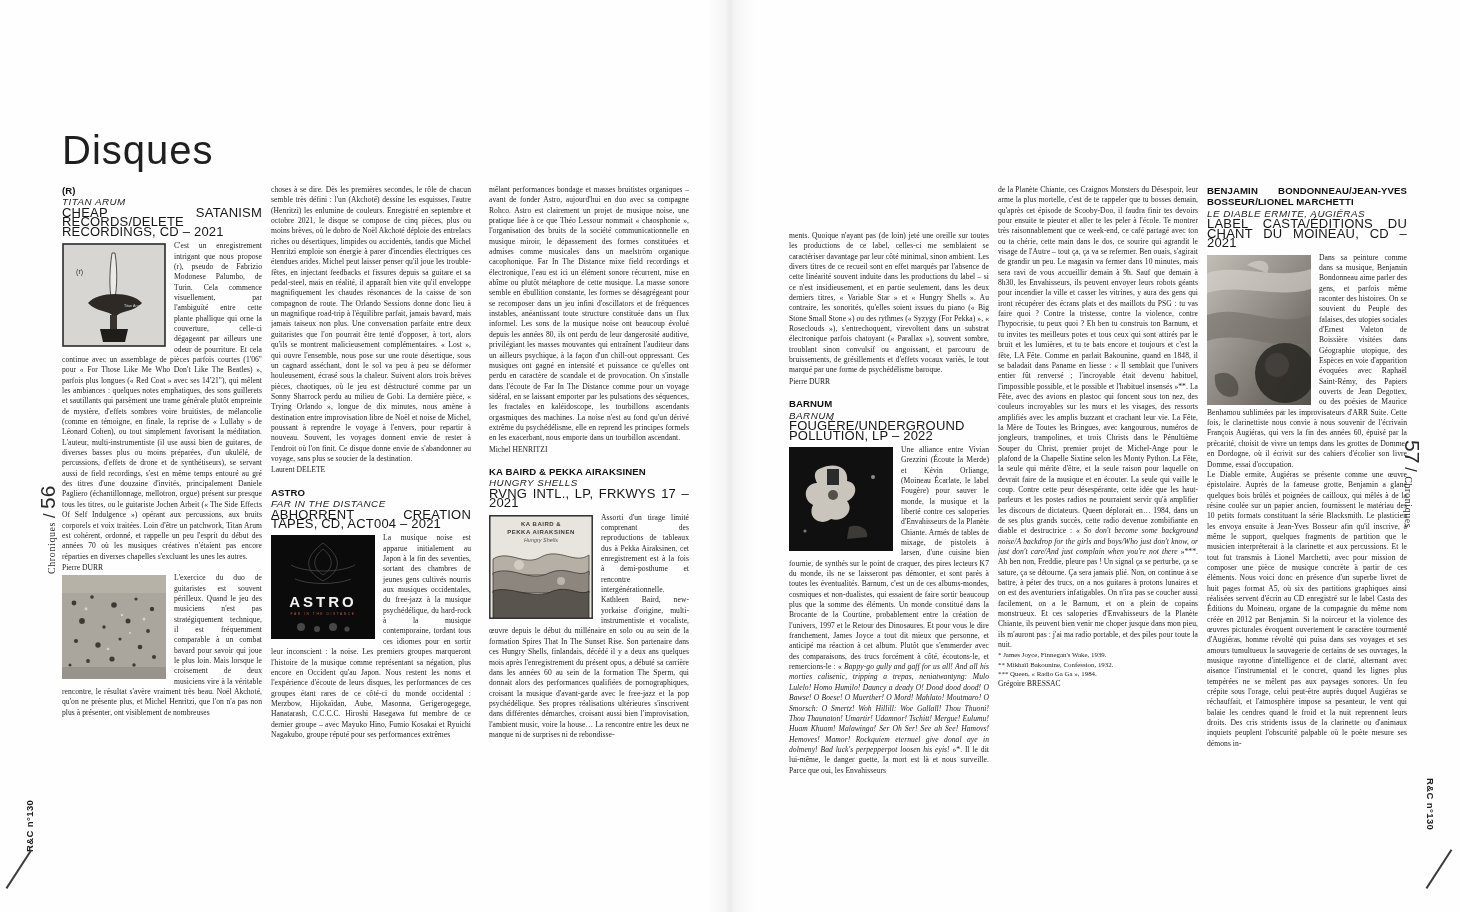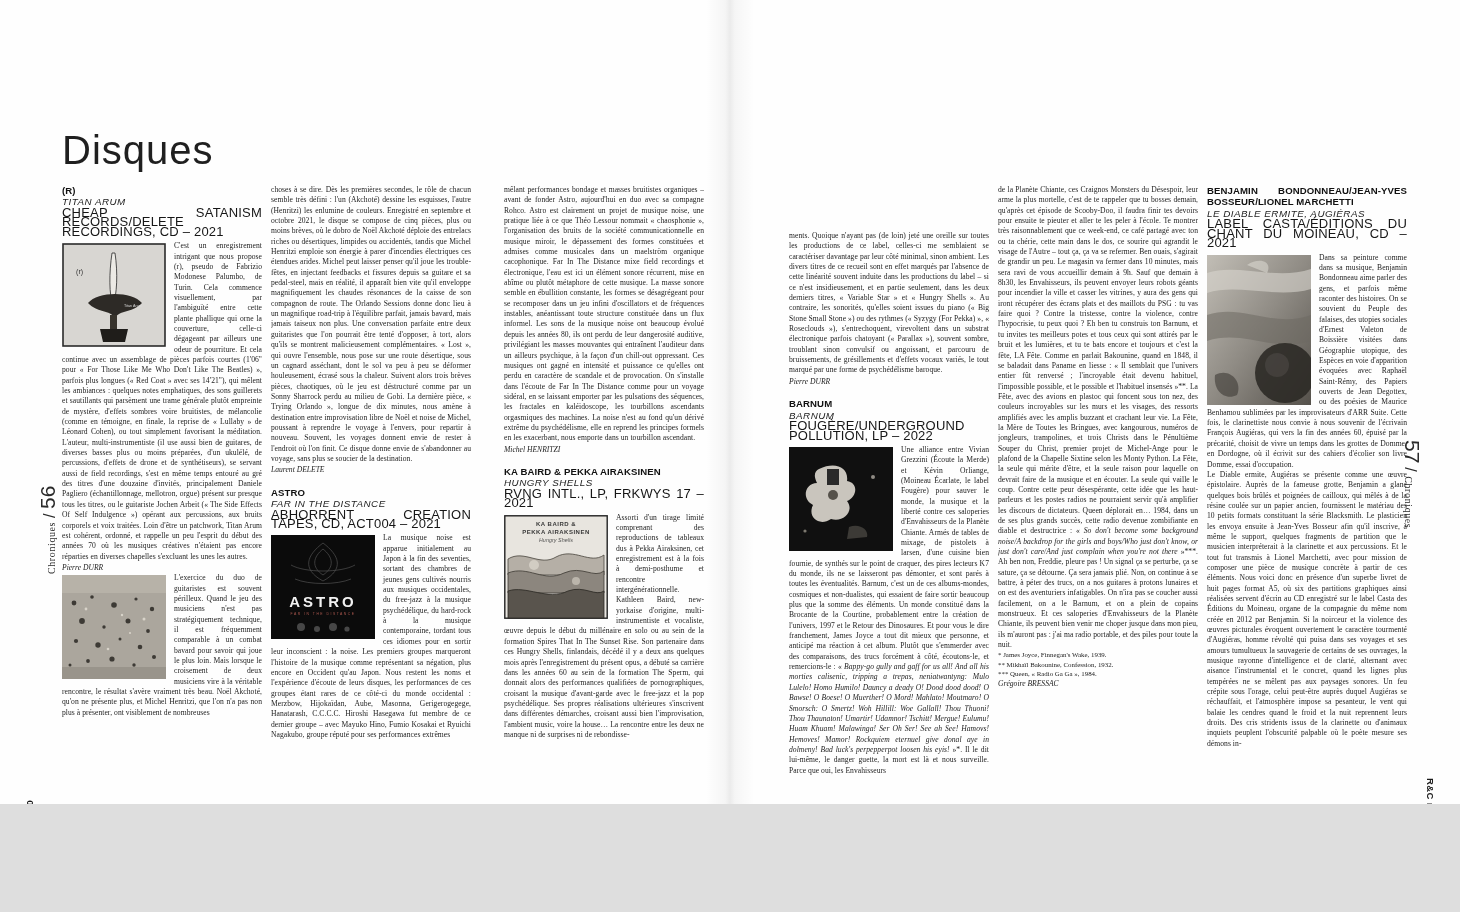--- a/index.html
+++ b/index.html
@@ -1,31 +1,31 @@
 <!DOCTYPE html>
 <html><head>
 <meta charset="utf-8">
 <style>
   html,body{margin:0;padding:0;background:#dedede;}
-  .spread{position:relative;width:1460px;height:804px;background:#fefefe;overflow:hidden;
+  .spread{position:relative;width:1460px;height:912px;background:#fefefe;overflow:hidden;
           font-family:"Liberation Serif","DejaVu Serif",serif;color:#1c1c1c;}
   .gutter{position:absolute;left:706px;top:0;width:48px;height:912px;pointer-events:none;
           background:linear-gradient(90deg,rgba(0,0,0,0) 0%,rgba(0,0,0,0.035) 40%,rgba(0,0,0,0.075) 50%,rgba(0,0,0,0.035) 60%,rgba(0,0,0,0) 100%);}
   .page-title{position:absolute;left:62px;top:128px;font-family:"Liberation Sans","DejaVu Sans",sans-serif;
           font-weight:300;font-size:40px;letter-spacing:1px;color:#1f1f1f;}
   .col{position:absolute;top:185px;width:200px;height:658px;overflow:hidden;}
   .body{font-size:7.6px;line-height:10.35px;text-align:justify;letter-spacing:0.05px;}
   .body .frag{white-space:normal;}
   .italic{font-style:italic;}
   .art-header{font-family:"Liberation Sans","DejaVu Sans",sans-serif;margin:11px 0 5px 0;}
   .art-header.first{margin-top:0;}
   .artist{font-size:9.6px;font-weight:bold;line-height:11.4px;letter-spacing:0.1px;text-align:justify;color:#111;}
   .album{font-size:9.8px;font-style:italic;font-weight:500;line-height:11.6px;letter-spacing:0.5px;color:#222;text-transform:uppercase;}
   .label{font-size:13px;line-height:9.4px;letter-spacing:0.2px;text-align:justify;color:#161616;}
-  .sig{font-size:7.6px;font-style:italic;line-height:10.3px;margin-top:1px;}
+  .sig{font-size:7.6px;line-height:10.3px;margin-top:1px;}
   .fn{font-size:6.9px;line-height:9.2px;text-align:left;}
   .cover{float:left;margin:2px 8px 3px 0;line-height:0;}
   .vert{position:absolute;white-space:nowrap;transform-origin:0 0;}
   .vleft{transform:rotate(-90deg);}
   .vright{transform:rotate(90deg);}
   .m-num{font-family:"Liberation Sans","DejaVu Sans",sans-serif;font-weight:300;font-size:21px;color:#2a2a2a;}
   .m-sl{font-family:"Liberation Sans","DejaVu Sans",sans-serif;font-weight:300;font-size:16px;color:#2a2a2a;}
   .m-sec{font-family:"Liberation Serif","DejaVu Serif",serif;font-size:10px;letter-spacing:0.6px;color:#2a2a2a;}
   .m-issue{font-family:"Liberation Sans","DejaVu Sans",sans-serif;font-weight:bold;font-size:9.5px;letter-spacing:0.4px;color:#1a1a1a;}
   .corner-slash{position:absolute;width:1.6px;height:46px;background:#3d3d3d;transform:rotate(33deg);}
@@ -140,21 +140,21 @@
             <circle cx="30" cy="92" r="4"></circle>
               <circle cx="46" cy="94" r="3"></circle>
               <circle cx="62" cy="92" r="4"></circle>
               <circle cx="76" cy="94" r="2.6"></circle>
           </g>
         </svg>
       </span><span class="frag">La musique noise est apparue initialement au Japon à la fin des seventies, sortant des chambres de jeunes gens cultivés nourris aux musiques occidentales, du free-jazz à la musique psychédélique, du hard-rock à la musique contemporaine, tordant tous ces idiomes pour en sortir leur inconscient : la noise. Les premiers groupes marqueront l'histoire de la musique comme représentant sa négation, plus encore en Occident qu'au Japon. Nous restent les noms et l'expérience d'écoute de leurs disques, les performances de ces groupes étant rares de ce côté-ci du monde occidental : Merzbow, Hijokaïdan, Aube, Masonna, Gerigerogegege, Hanatarash, C.C.C.C. Hiroshi Hasegawa fut membre de ce dernier groupe – avec Mayuko Hino, Fumio Kosakai et Ryuichi Nagakubo, groupe réputé pour ses performances extrêmes</span>
     </div>
   </div>
 
-  <div class="col" style="left:504px;">
+  <div class="col" style="left:489px;">
     <div class="body">
       <span class="frag">mêlant performances bondage et masses bruitistes organiques – avant de fonder Astro, aujourd'hui en duo avec sa compagne Rohco. Astro est clairement un projet de musique noise, une pratique liée à ce que Théo Lessour nommait « chaosphonie », l'organisation des bruits de la société communicationnelle en musique miroir, le dépassement des formes constituées et admises comme musicales dans un maelström organique cacophonique. Far In The Distance mixe field recordings et électronique, l'eau est ici un élément sonore récurrent, mise en abîme ou plutôt métaphore de cette musique. La masse sonore semble en ébullition constante, les formes se désagrégeant pour se recomposer dans un jeu infini d'oscillators et de fréquences instables, anéantissant toute structure constituée dans un flux informel. Les sons de la musique noise ont beaucoup évolué depuis les années 80, ils ont perdu de leur dangerosité auditive, privilégiant les masses mouvantes qui entraînent l'auditeur dans un ailleurs psychique, à la façon d'un chill-out oppressant. Ces musiques ont gagné en intensité et puissance ce qu'elles ont perdu en caractère de scandale et de provocation. On s'installe dans l'écoute de Far In The Distance comme pour un voyage sidéral, en se laissant emporter par les pulsations des séquences, les fractales en kaléidoscope, les tourbillons ascendants orgasmiques des machines. La noise n'est au fond qu'un dérivé extrême du psychédélisme, elle en reprend les principes formels en les exacerbant, nous emporte dans un tourbillon ascendant.</span>
     </div>
     <div class="sig">Michel HENRITZI</div>
     <div class="art-header">
       <div class="artist">KA BAIRD &amp; PEKKA AIRAKSINEN</div>
       <div class="album">Hungry Shells</div>
       <div class="label">RVNG INTL., LP, FRKWYS 17 – 2021</div>
     </div>
     <div class="body">

